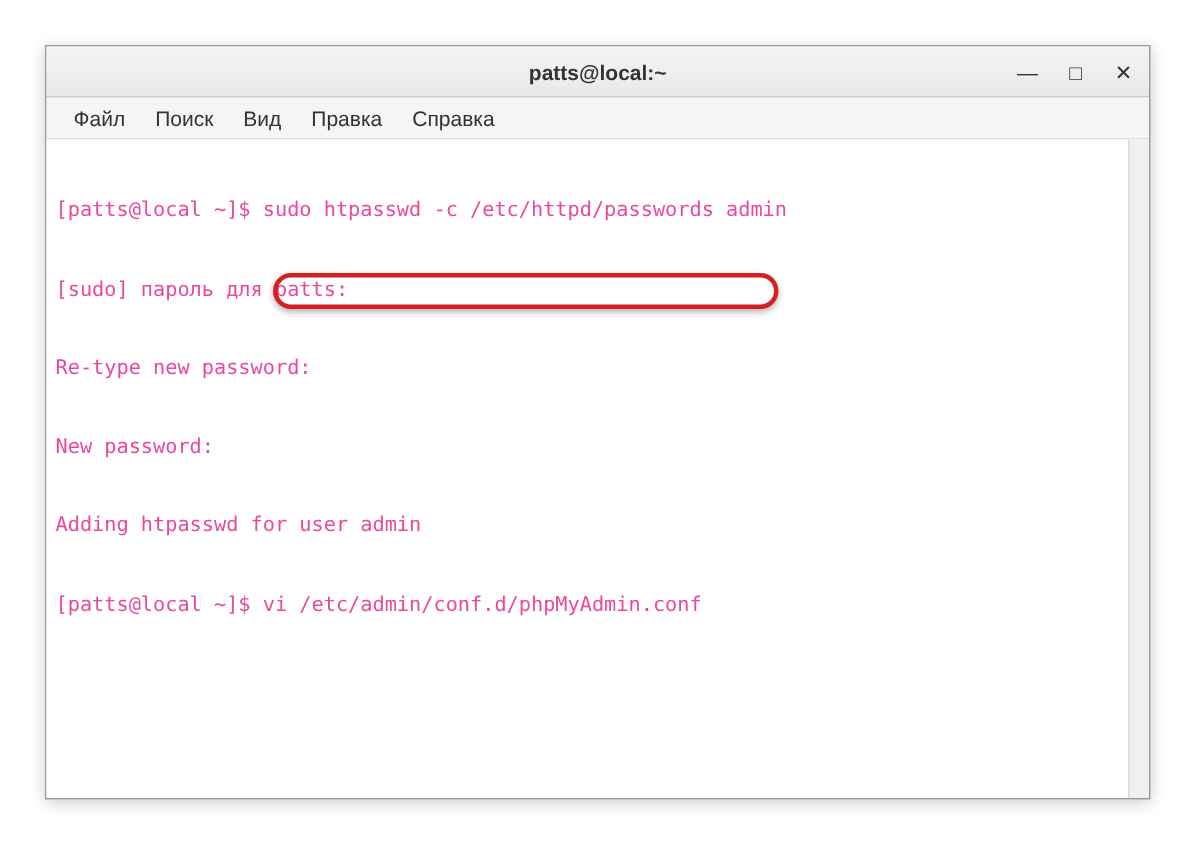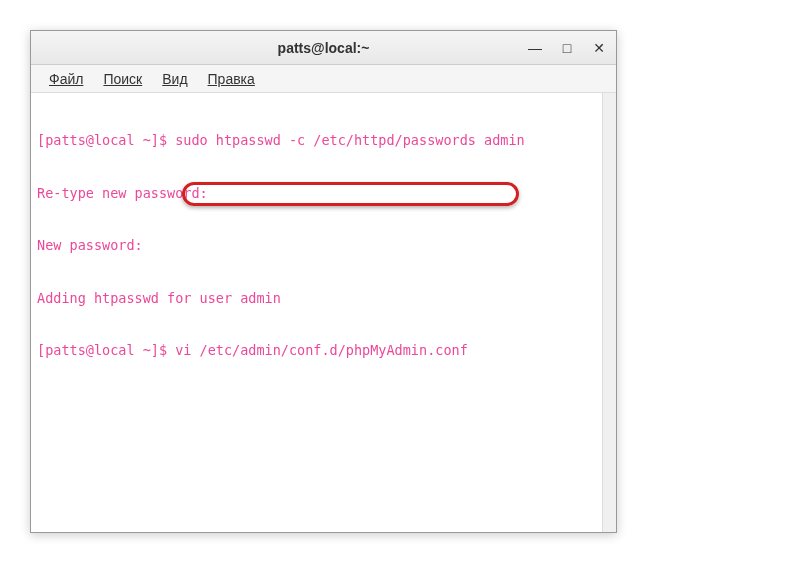--- a/index.html
+++ b/index.html
@@ -11,21 +11,21 @@
       background: #fff;
       font-family: sans-serif;
       width: 797px;
       height: 562px;
       position: relative;
     }
     .window {
       position: absolute;
       top: 30px;
       left: 30px;
-      width: 587px;
+      width: 737px;
       height: 503px;
       background: #fff;
       border: 1px solid #999;
       box-shadow: 0 2px 10px rgba(0,0,0,0.2);
       display: flex;
       flex-direction: column;
     }
     .titlebar {
       height: 34px;
       background: linear-gradient(to bottom, #f5f5f5, #e8e8e8);
@@ -63,21 +63,20 @@
       border-bottom: 1px solid #ddd;
       display: flex;
       align-items: center;
       padding: 0 8px;
       font-size: 14px;
       color: #333;
     }
     .menu-item {
       padding: 4px 10px;
       cursor: pointer;
-      text-decoration: underline;
     }
     .terminal-area {
       flex: 1;
       background: #fff;
       padding: 4px 6px;
       font-family: "DejaVu Sans Mono", "Liberation Mono", monospace;
       font-size: 13.5px;
       line-height: 17.5px;
       color: #ec4899;
       white-space: pre;
@@ -118,23 +117,25 @@
       <div class="win-btn">—</div>
       <div class="win-btn">□</div>
       <div class="win-btn">✕</div>
     </div>
   </div>
   <div class="menubar">
     <div class="menu-item">Файл</div>
     <div class="menu-item">Поиск</div>
     <div class="menu-item">Вид</div>
     <div class="menu-item">Правка</div>
+    <div class="menu-item">Справка</div>
   </div>
   <div class="terminal-area">
     <span class="term-line">[patts@local ~]$ sudo htpasswd -c /etc/httpd/passwords admin</span>
+    <span class="term-line">[sudo] пароль для patts:</span>
     <span class="term-line">Re-type new password:</span>
     <span class="term-line">New password:</span>
     <span class="term-line">Adding htpasswd for user admin</span>
     <span class="term-line">[patts@local ~]$ vi /etc/admin/conf.d/phpMyAdmin.conf</span>
   </div>
   <div class="scrollbar"></div>
 </div>
 
 <div class="highlight-box"></div>
 

